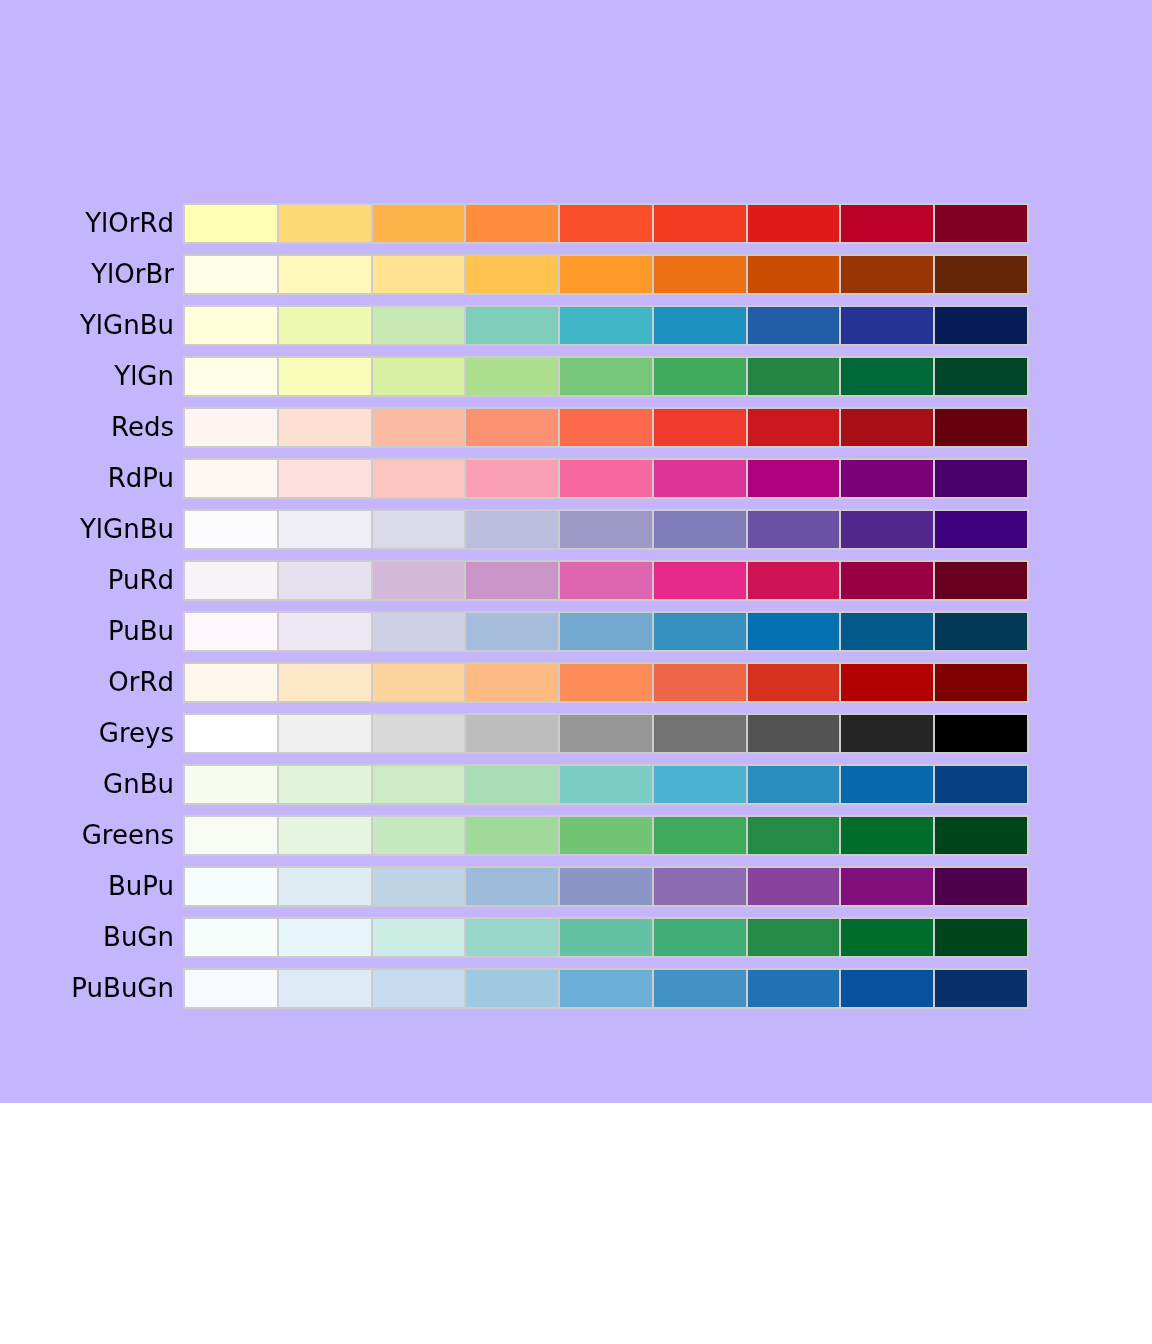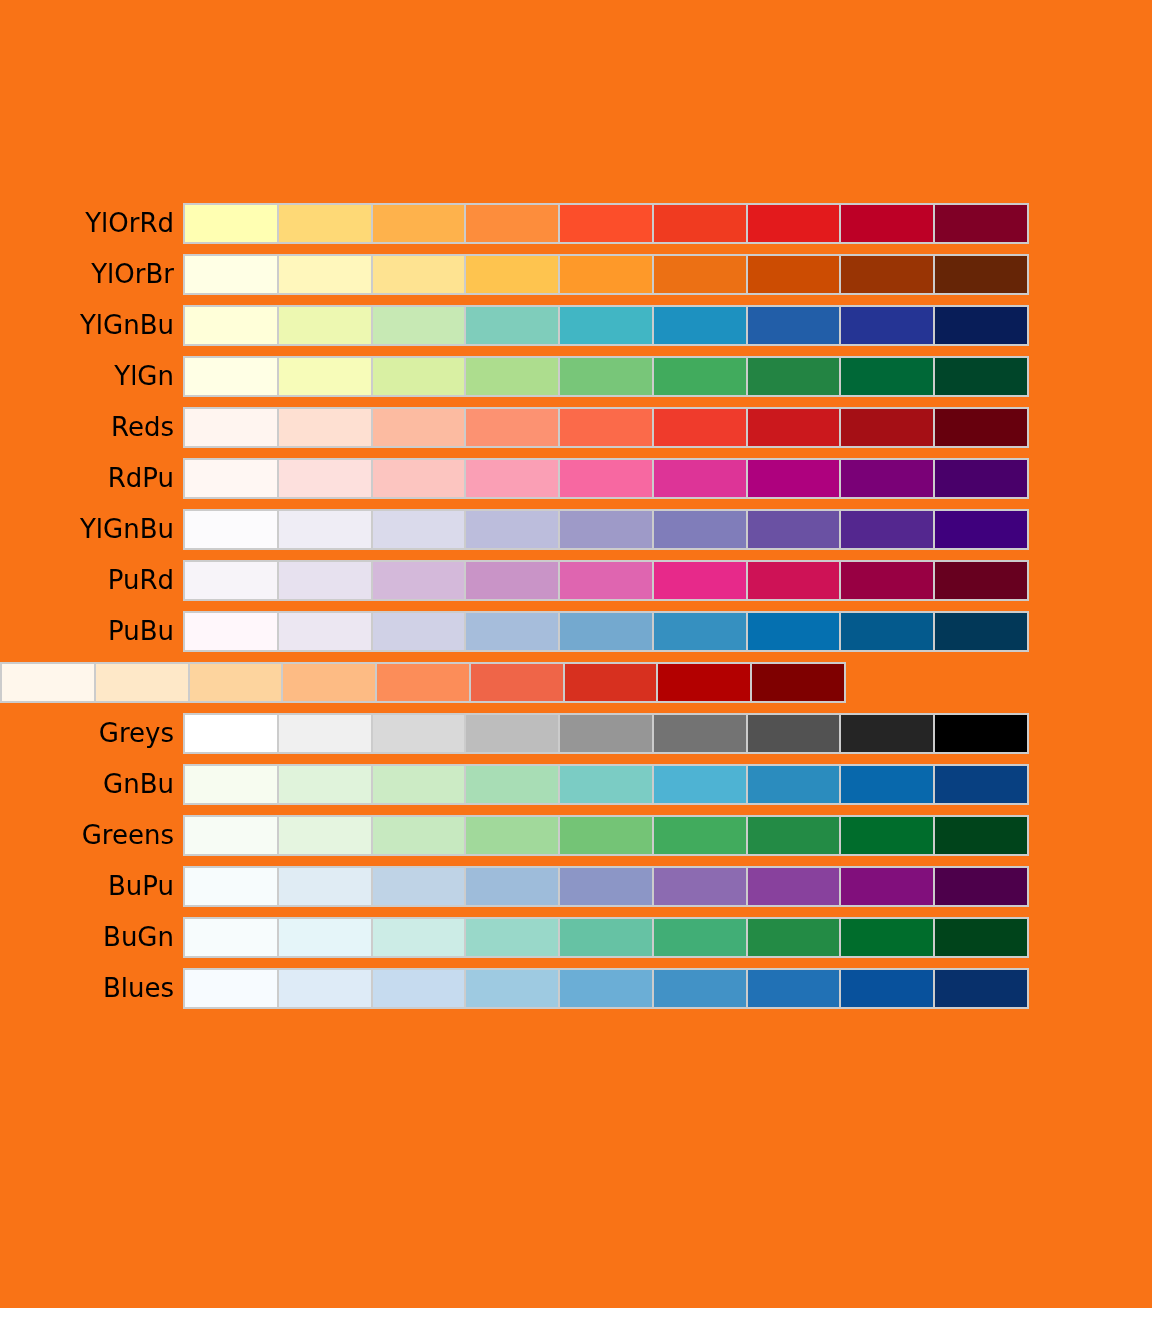--- a/index.html
+++ b/index.html
@@ -10,22 +10,22 @@
   }
   body {
     width: 1152px;
     height: 1344px;
     font-family: "DejaVu Sans", "Liberation Sans", sans-serif;
     overflow: hidden;
   }
   #figure {
     position: relative;
     width: 1152px;
-    height: 1308px;
-    background: #f97316;
+    height: 1103px;
+    background: #c4b5fd;
   }
   #cmap-list {
     position: absolute;
     left: 0;
     top: 203px;
     width: 1152px;
   }
   .cmap-row {
     position: relative;
     height: 41px;
@@ -191,20 +191,21 @@
           <div class="swatch" style="background-color: rgb(208, 209, 230); border-color: rgb(204, 204, 204);"></div>
           <div class="swatch" style="background-color: rgb(166, 189, 219); border-color: rgb(204, 204, 204);"></div>
           <div class="swatch" style="background-color: rgb(116, 169, 207); border-color: rgb(204, 204, 204);"></div>
           <div class="swatch" style="background-color: rgb(54, 144, 192); border-color: rgb(204, 204, 204);"></div>
           <div class="swatch" style="background-color: rgb(5, 112, 176); border-color: rgb(204, 204, 204);"></div>
           <div class="swatch" style="background-color: rgb(4, 90, 141); border-color: rgb(204, 204, 204);"></div>
           <div class="swatch" style="background-color: rgb(2, 56, 88); border-color: rgb(204, 204, 204);"></div>
         </div>
       </div>
       <div class="cmap-row">
+        <div class="cmap-label">OrRd</div>
         <div class="cmap-bar">
           <div class="swatch" style="background-color: rgb(255, 247, 236); border-color: rgb(204, 204, 204);"></div>
           <div class="swatch" style="background-color: rgb(254, 232, 200); border-color: rgb(204, 204, 204);"></div>
           <div class="swatch" style="background-color: rgb(253, 212, 158); border-color: rgb(204, 204, 204);"></div>
           <div class="swatch" style="background-color: rgb(253, 187, 132); border-color: rgb(204, 204, 204);"></div>
           <div class="swatch" style="background-color: rgb(252, 141, 89); border-color: rgb(204, 204, 204);"></div>
           <div class="swatch" style="background-color: rgb(239, 101, 72); border-color: rgb(204, 204, 204);"></div>
           <div class="swatch" style="background-color: rgb(215, 48, 31); border-color: rgb(204, 204, 204);"></div>
           <div class="swatch" style="background-color: rgb(179, 0, 0); border-color: rgb(204, 204, 204);"></div>
           <div class="swatch" style="background-color: rgb(127, 0, 0); border-color: rgb(204, 204, 204);"></div>
@@ -274,21 +275,21 @@
           <div class="swatch" style="background-color: rgb(204, 236, 230); border-color: rgb(204, 204, 204);"></div>
           <div class="swatch" style="background-color: rgb(153, 216, 201); border-color: rgb(204, 204, 204);"></div>
           <div class="swatch" style="background-color: rgb(102, 194, 164); border-color: rgb(204, 204, 204);"></div>
           <div class="swatch" style="background-color: rgb(65, 174, 118); border-color: rgb(204, 204, 204);"></div>
           <div class="swatch" style="background-color: rgb(35, 139, 69); border-color: rgb(204, 204, 204);"></div>
           <div class="swatch" style="background-color: rgb(0, 109, 44); border-color: rgb(204, 204, 204);"></div>
           <div class="swatch" style="background-color: rgb(0, 68, 27); border-color: rgb(204, 204, 204);"></div>
         </div>
       </div>
       <div class="cmap-row">
-        <div class="cmap-label">Blues</div>
+        <div class="cmap-label">PuBuGn</div>
         <div class="cmap-bar">
           <div class="swatch" style="background-color: rgb(247, 251, 255); border-color: rgb(204, 204, 204);"></div>
           <div class="swatch" style="background-color: rgb(222, 235, 247); border-color: rgb(204, 204, 204);"></div>
           <div class="swatch" style="background-color: rgb(198, 219, 239); border-color: rgb(204, 204, 204);"></div>
           <div class="swatch" style="background-color: rgb(158, 202, 225); border-color: rgb(204, 204, 204);"></div>
           <div class="swatch" style="background-color: rgb(107, 174, 214); border-color: rgb(204, 204, 204);"></div>
           <div class="swatch" style="background-color: rgb(66, 146, 198); border-color: rgb(204, 204, 204);"></div>
           <div class="swatch" style="background-color: rgb(33, 113, 181); border-color: rgb(204, 204, 204);"></div>
           <div class="swatch" style="background-color: rgb(8, 81, 156); border-color: rgb(204, 204, 204);"></div>
           <div class="swatch" style="background-color: rgb(8, 48, 107); border-color: rgb(204, 204, 204);"></div>

